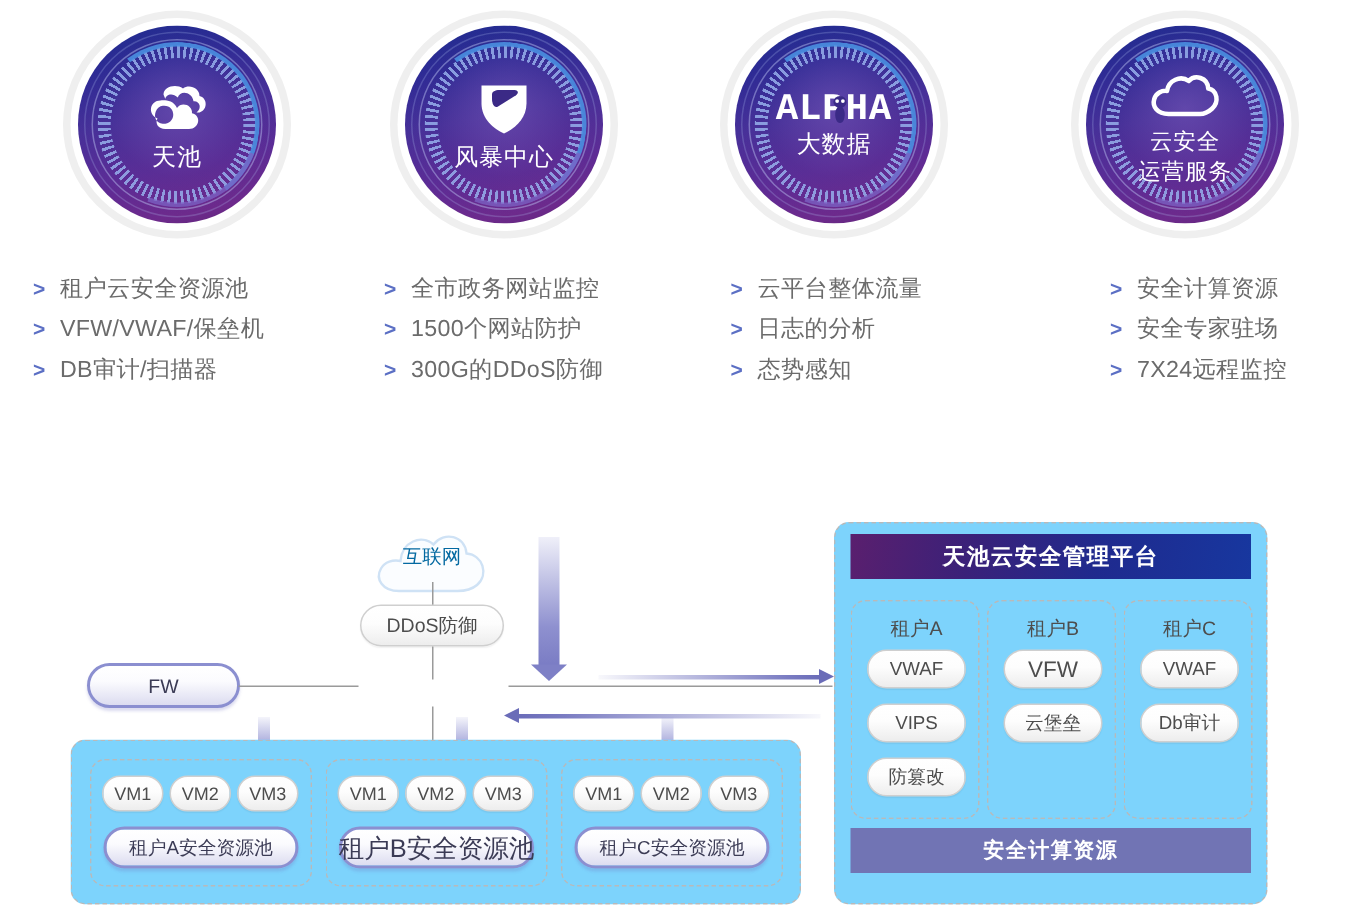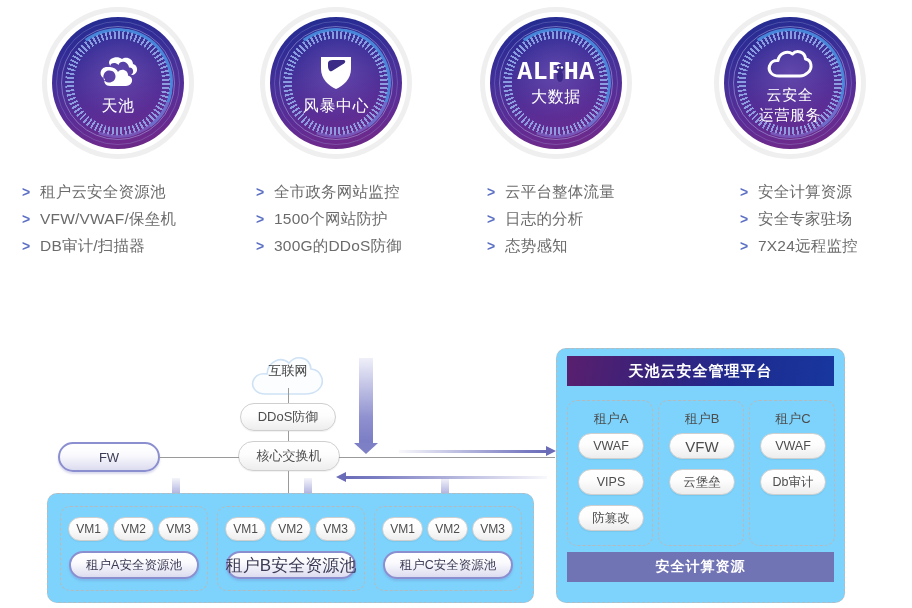--- a/index.html
+++ b/index.html
@@ -133,21 +133,21 @@
   .pill.accent {
     border: 2px solid #8b8fd0;
     background: linear-gradient(180deg, #ffffff 0%, #fbfbfe 40%, #dcdcf0 100%);
     box-shadow: 0 2px 2px rgba(110,110,190,0.25);
     color: #3b3b55;
   }
 
   .cloud-shape {
     position: absolute;
     display: flex; align-items: flex-start; justify-content: center;
-    color: #404040; font-size: 13px;
+    color: #0369a1; font-size: 13px;
   }
 
   .line-h { position: absolute; height: 1px; background: #9a9a9a; }
   .line-v { position: absolute; width: 1px; background: #9a9a9a; }
 
   .arrow-down {
     position: absolute; width: 14px;
     background: linear-gradient(180deg, rgba(150,152,215,0.15) 0%, #8e90cf 70%, #7a7cc4 100%);
   }
   .arrow-down::after {
@@ -379,23 +379,20 @@
     </div>
 
     <div class="line-v" style="left:288px; top:52px; height:18px;"></div>
 
     <div class="pill" style="left:240px; top:67px; width:96px; height:28px;">
       <span>DDoS防御</span>
     </div>
 
     <div class="line-v" style="left:288px; top:95px; height:22px;"></div>
 
-    <div class="pill" style="left:238px; top:105px; width:102px; height:30px;">
-      <span>核心交换机</span>
-    </div>
 
     <div class="pill accent" style="left:58px; top:106px; width:102px; height:30px;">
       <span>FW</span>
     </div>
 
     <div class="line-h" style="left:159px; top:121px; width:80px;"></div>
 
     <div class="line-h" style="left:339px; top:121px; width:216px;"></div>
 
     <div class="line-v" style="left:288px; top:135px; height:25px;"></div>

